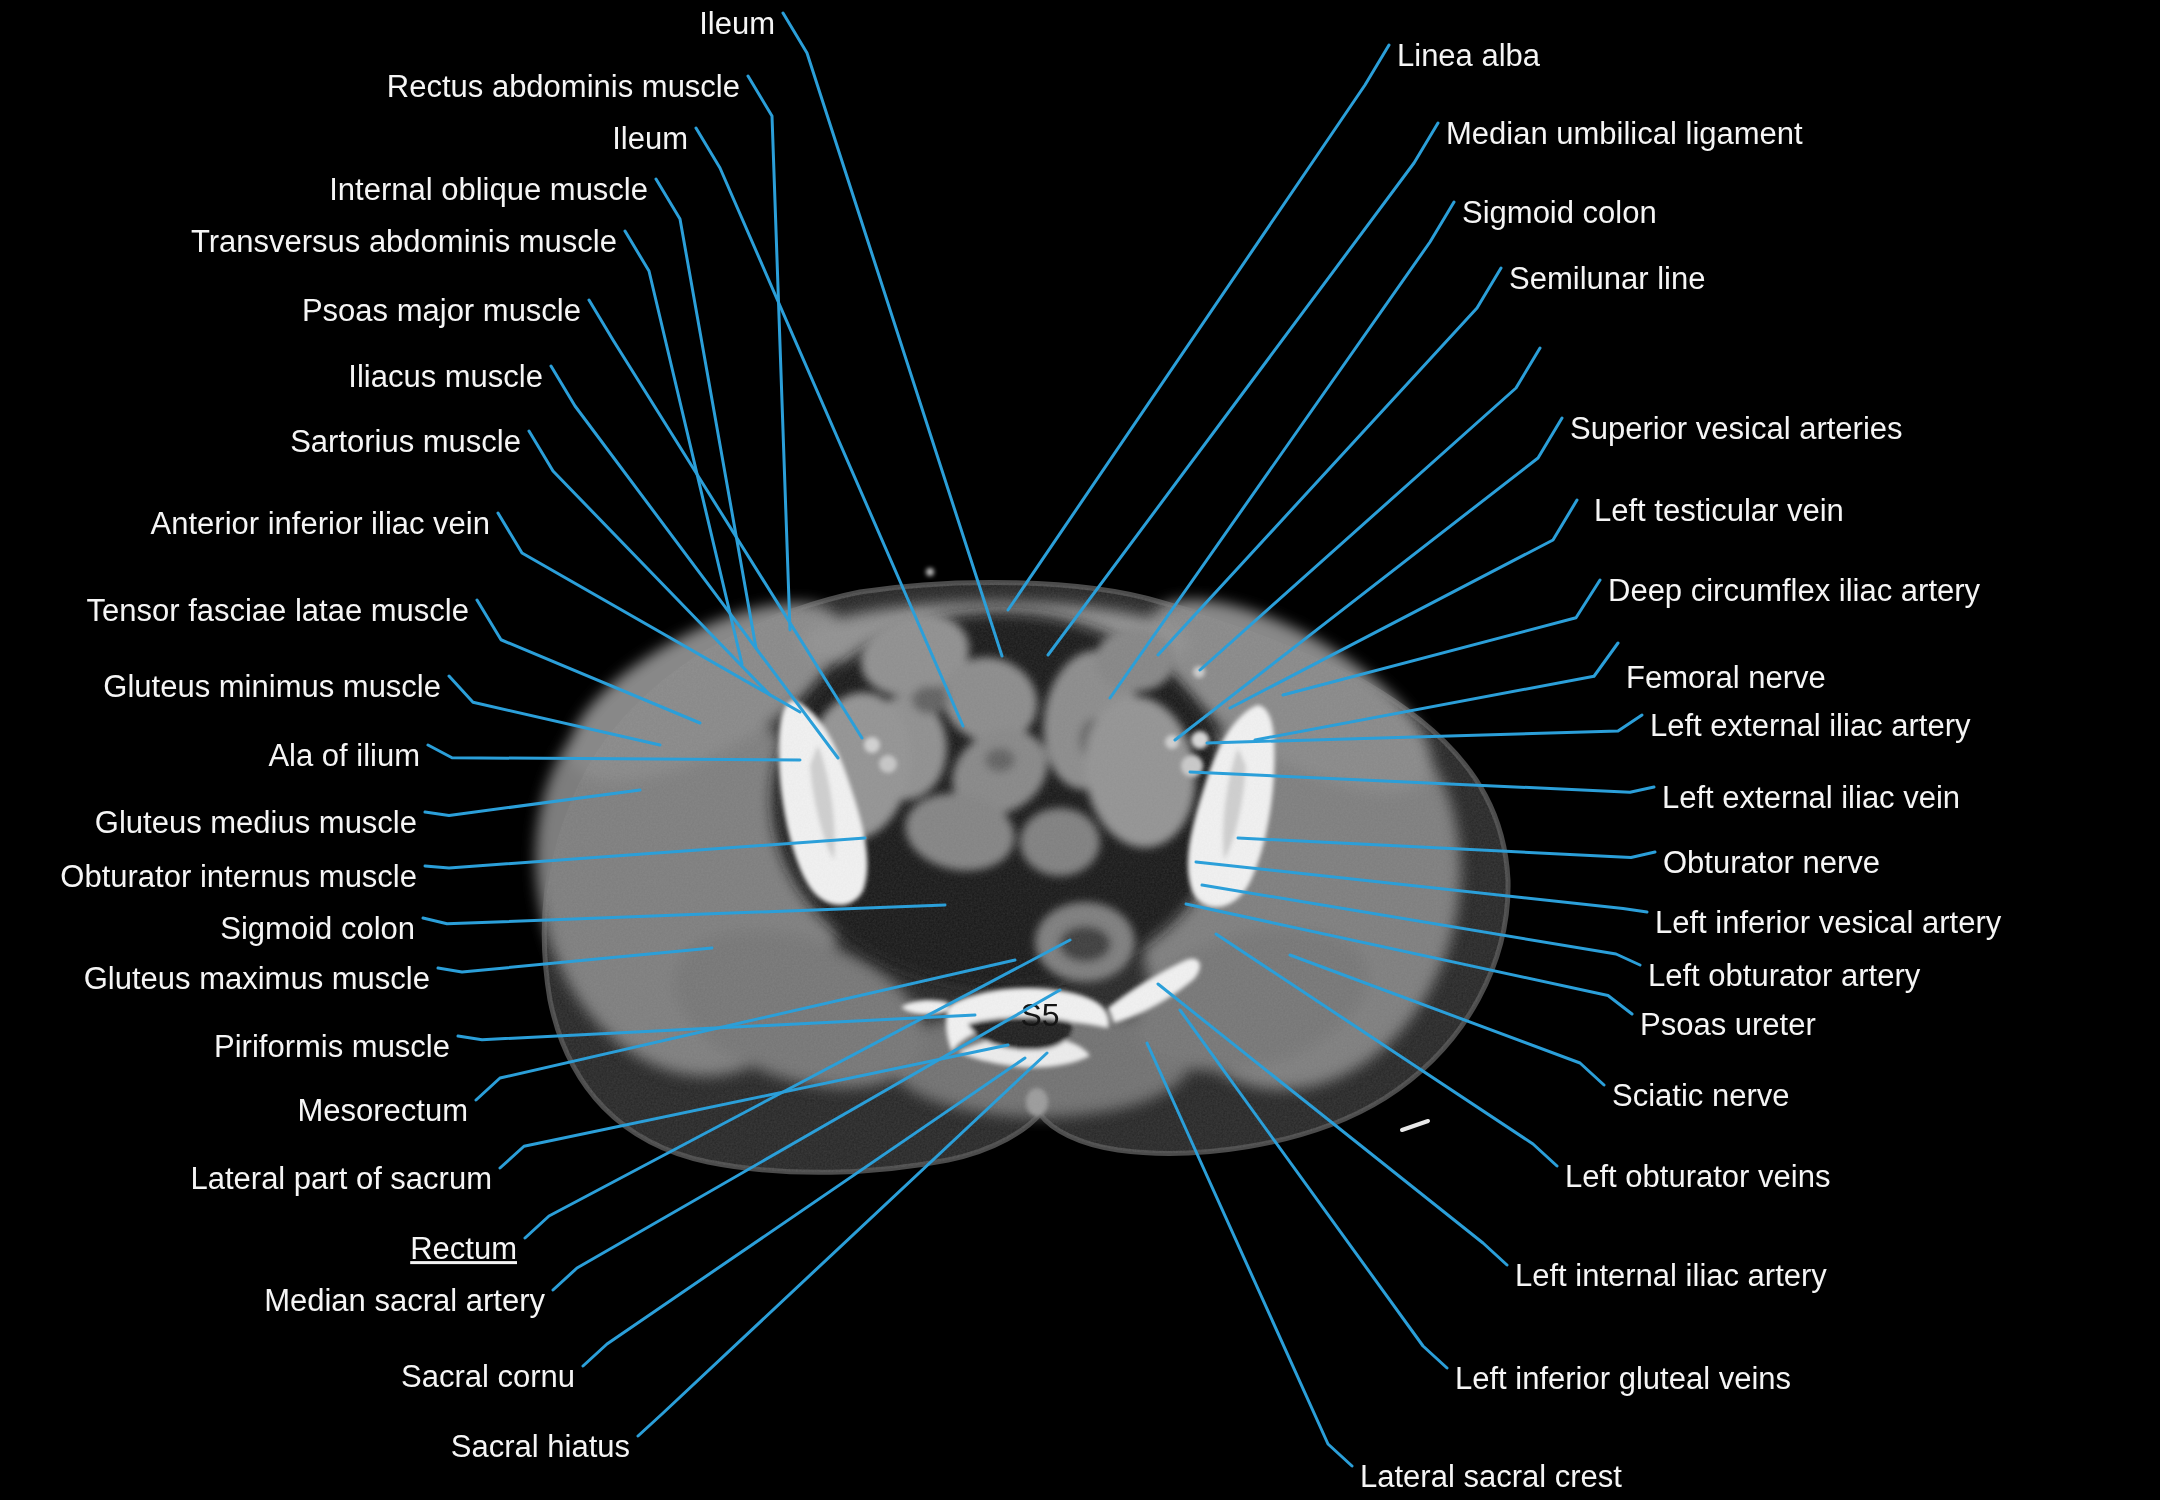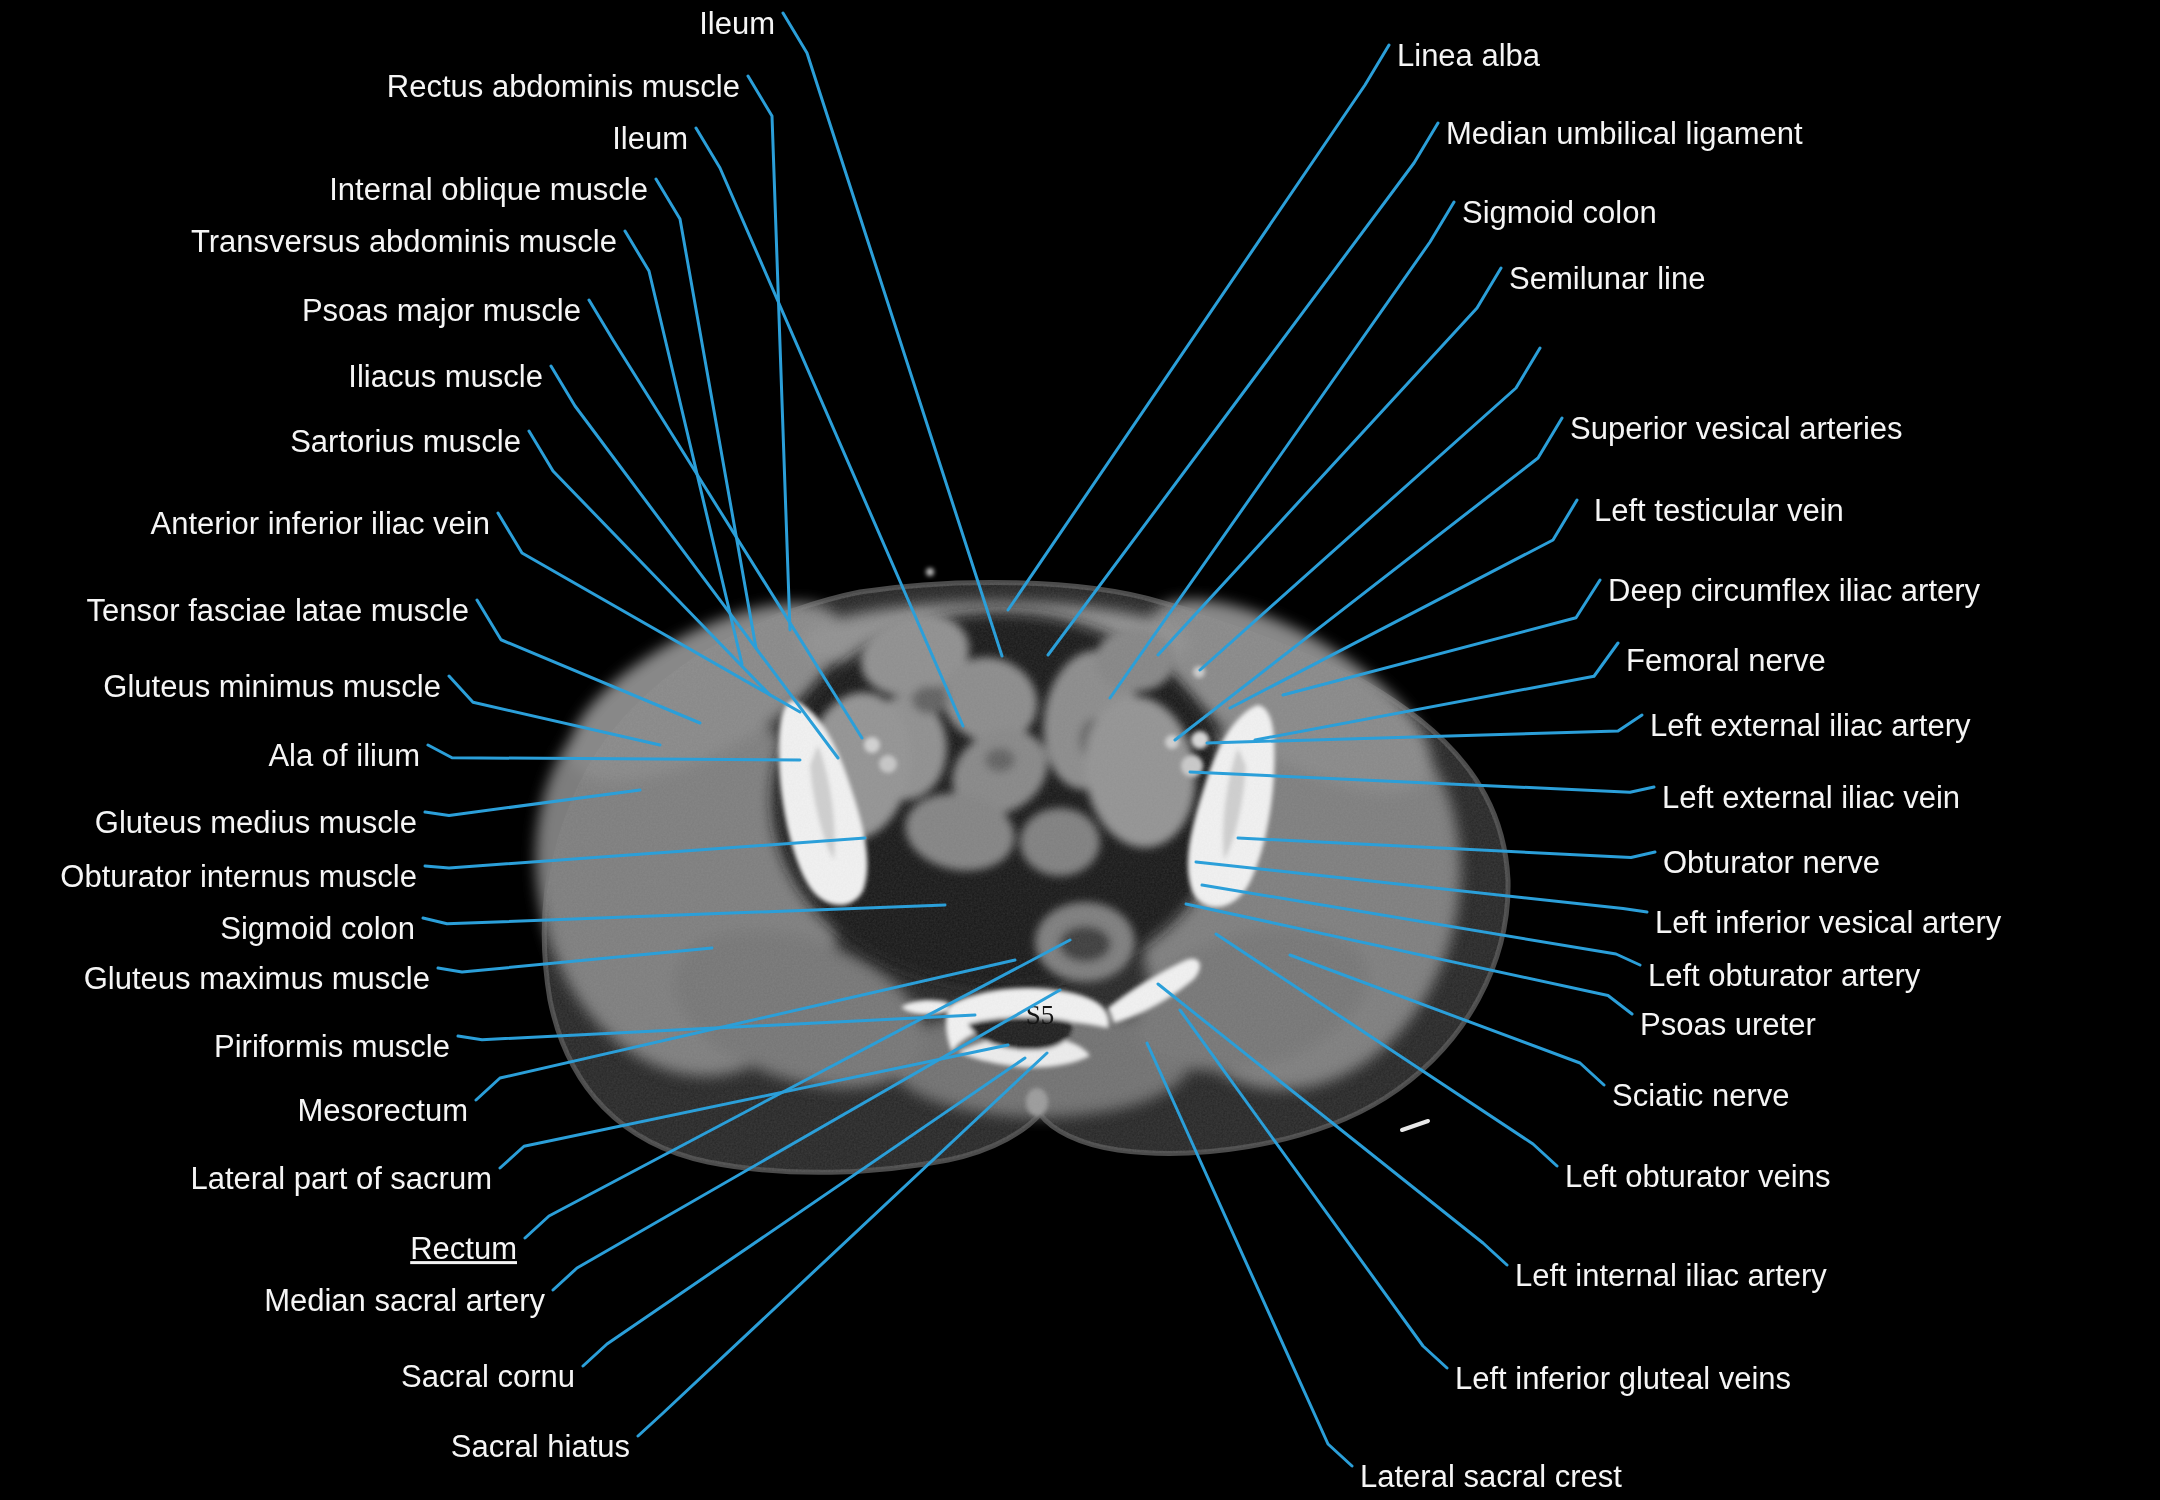--- a/index.html
+++ b/index.html
@@ -5,22 +5,22 @@
   html,body{margin:0;padding:0;background:#000;}
   .stage{position:relative;width:2160px;height:1500px;background:#000;overflow:hidden;
          font-family:"Liberation Sans",sans-serif;}
   .ct-wrap{position:absolute;left:0;top:0;width:2160px;height:1500px;}
   .lines-svg,.ct-svg{position:absolute;left:0;top:0;width:2160px;height:1500px;}
   .labels-layer{position:absolute;left:0;top:0;width:2160px;height:1500px;pointer-events:none;}
   .label{position:absolute;font-size:31px;line-height:1.15;color:#f5f5f5;white-space:nowrap;
          transform:translateY(-53%);pointer-events:auto;cursor:pointer;
          text-shadow:0 0 6px rgba(0,0,0,.9);}
   .label.left{text-align:right;}
-  .s5{position:absolute;color:#141414;font-size:27px;transform:translate(-50%,-50%);
-      font-family:Liberation Serif, serif;}
+  .s5{position:absolute;color:#141414;font-size:32px;transform:translate(-50%,-50%);
+      font-family:Liberation Sans, sans-serif;}
 </style>
 </head>
 <body>
 
 <div class="stage">
 
   <div class="ct-wrap">
     <svg class="ct-svg" viewBox="0 0 2160 1500">
       <defs>
         <filter id="soft7" x="-20%" y="-20%" width="140%" height="140%">
@@ -183,21 +183,21 @@
       <div class="label left" style="right: 1615px; top: 1302px;">Median sacral artery</div>
       <div class="label left" style="right: 1585px; top: 1378px;">Sacral cornu</div>
       <div class="label left" style="right: 1530px; top: 1448px;">Sacral hiatus</div>
       <div class="label right" style="left: 1397px; top: 57px;">Linea alba</div>
       <div class="label right" style="left: 1446px; top: 135px;">Median umbilical ligament</div>
       <div class="label right" style="left: 1462px; top: 214px;">Sigmoid colon</div>
       <div class="label right" style="left: 1509px; top: 280px;">Semilunar line</div>
       <div class="label right" style="left: 1570px; top: 430px;">Superior vesical arteries</div>
       <div class="label right" style="left: 1585px; top: 512px; margin-left: 9px;">Left testicular vein</div>
       <div class="label right" style="left: 1608px; top: 592px;">Deep circumflex iliac artery</div>
-      <div class="label right" style="left: 1626px; top: 662px; text-align: right;">Femoral nerve</div>
+      <div class="label right" style="left: 1626px; top: 679px; text-align: right;">Femoral nerve</div>
       <div class="label right" style="left: 1650px; top: 727px;">Left external iliac artery</div>
       <div class="label right" style="left: 1662px; top: 799px;">Left external iliac vein</div>
       <div class="label right" style="left: 1663px; top: 864px;">Obturator nerve</div>
       <div class="label right" style="left: 1655px; top: 924px;">Left inferior vesical artery</div>
       <div class="label right" style="left: 1648px; top: 977px;">Left obturator artery</div>
       <div class="label right" style="left: 1640px; top: 1026px;">Psoas ureter</div>
       <div class="label right" style="left: 1612px; top: 1097px;">Sciatic nerve</div>
       <div class="label right" style="left: 1565px; top: 1178px;">Left obturator veins</div>
       <div class="label right" style="left: 1515px; top: 1277px;">Left internal iliac artery</div>
       <div class="label right" style="left: 1455px; top: 1380px;">Left inferior gluteal veins</div>

